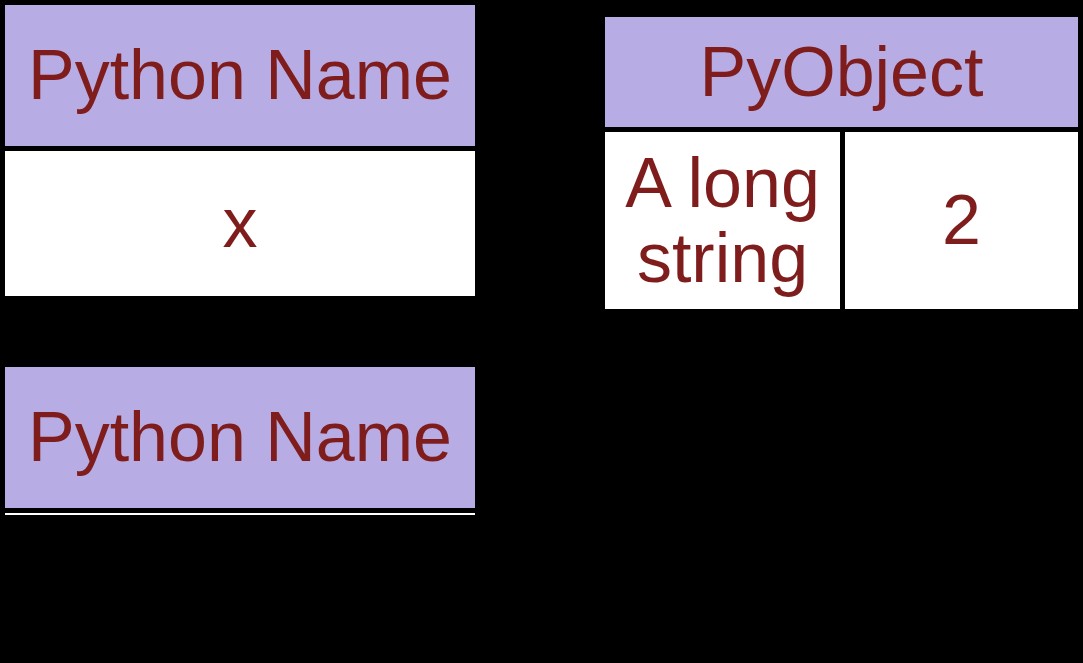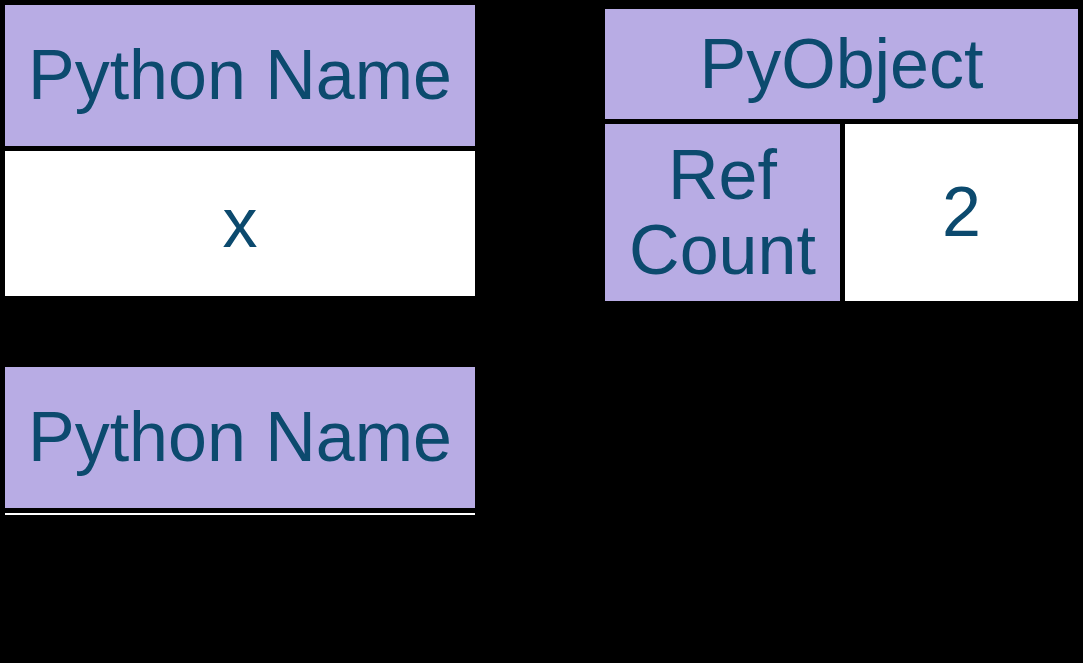--- a/index.html
+++ b/index.html
@@ -4,40 +4,40 @@
 <style>
   * { margin: 0; padding: 0; box-sizing: border-box; }
   html, body { background: #000; }
   .canvas {
     position: relative;
     width: 1083px;
     height: 515px;
     background: #000;
     overflow: hidden;
     font-family: "Liberation Sans", "DejaVu Sans", sans-serif;
-    color: #0c4a6e;
+    color: #7f1d1d;
   }
   .tbl {
     position: absolute;
     display: grid;
     gap: 5px;
     background: #000;          
     border: 5px solid #000;
   }
   .name-tbl {
     left: 0;
     width: 480px;
     height: 301px;
     grid-template-rows: 141px 1fr;
   }
   .name-tbl-x { top: 0; }
   .name-tbl-y { top: 362px; }
   .py-tbl {
     left: 600px;
-    top: 4px;
+    top: 12px;
     width: 483px;
     height: 483px;
     grid-template-columns: 235px 1fr;
     grid-template-rows: 110px 177px 1fr;
   }
   .cell {
     display: flex;
     align-items: center;
     justify-content: center;
     text-align: center;
@@ -60,18 +60,18 @@
   </div>
 
   <div class="tbl name-tbl name-tbl-y">
     <div class="cell hdr">Python Name</div>
     <div class="cell value">y</div>
   </div>
 
   <div class="tbl py-tbl">
     <div class="cell hdr span2">PyObject</div>
 
+    <div class="cell value">A long string</div>
 
-    <div class="cell hdr">Ref Count</div>
     <div class="cell value">2</div>
   </div>
 
 </div>
 
 </body></html>

